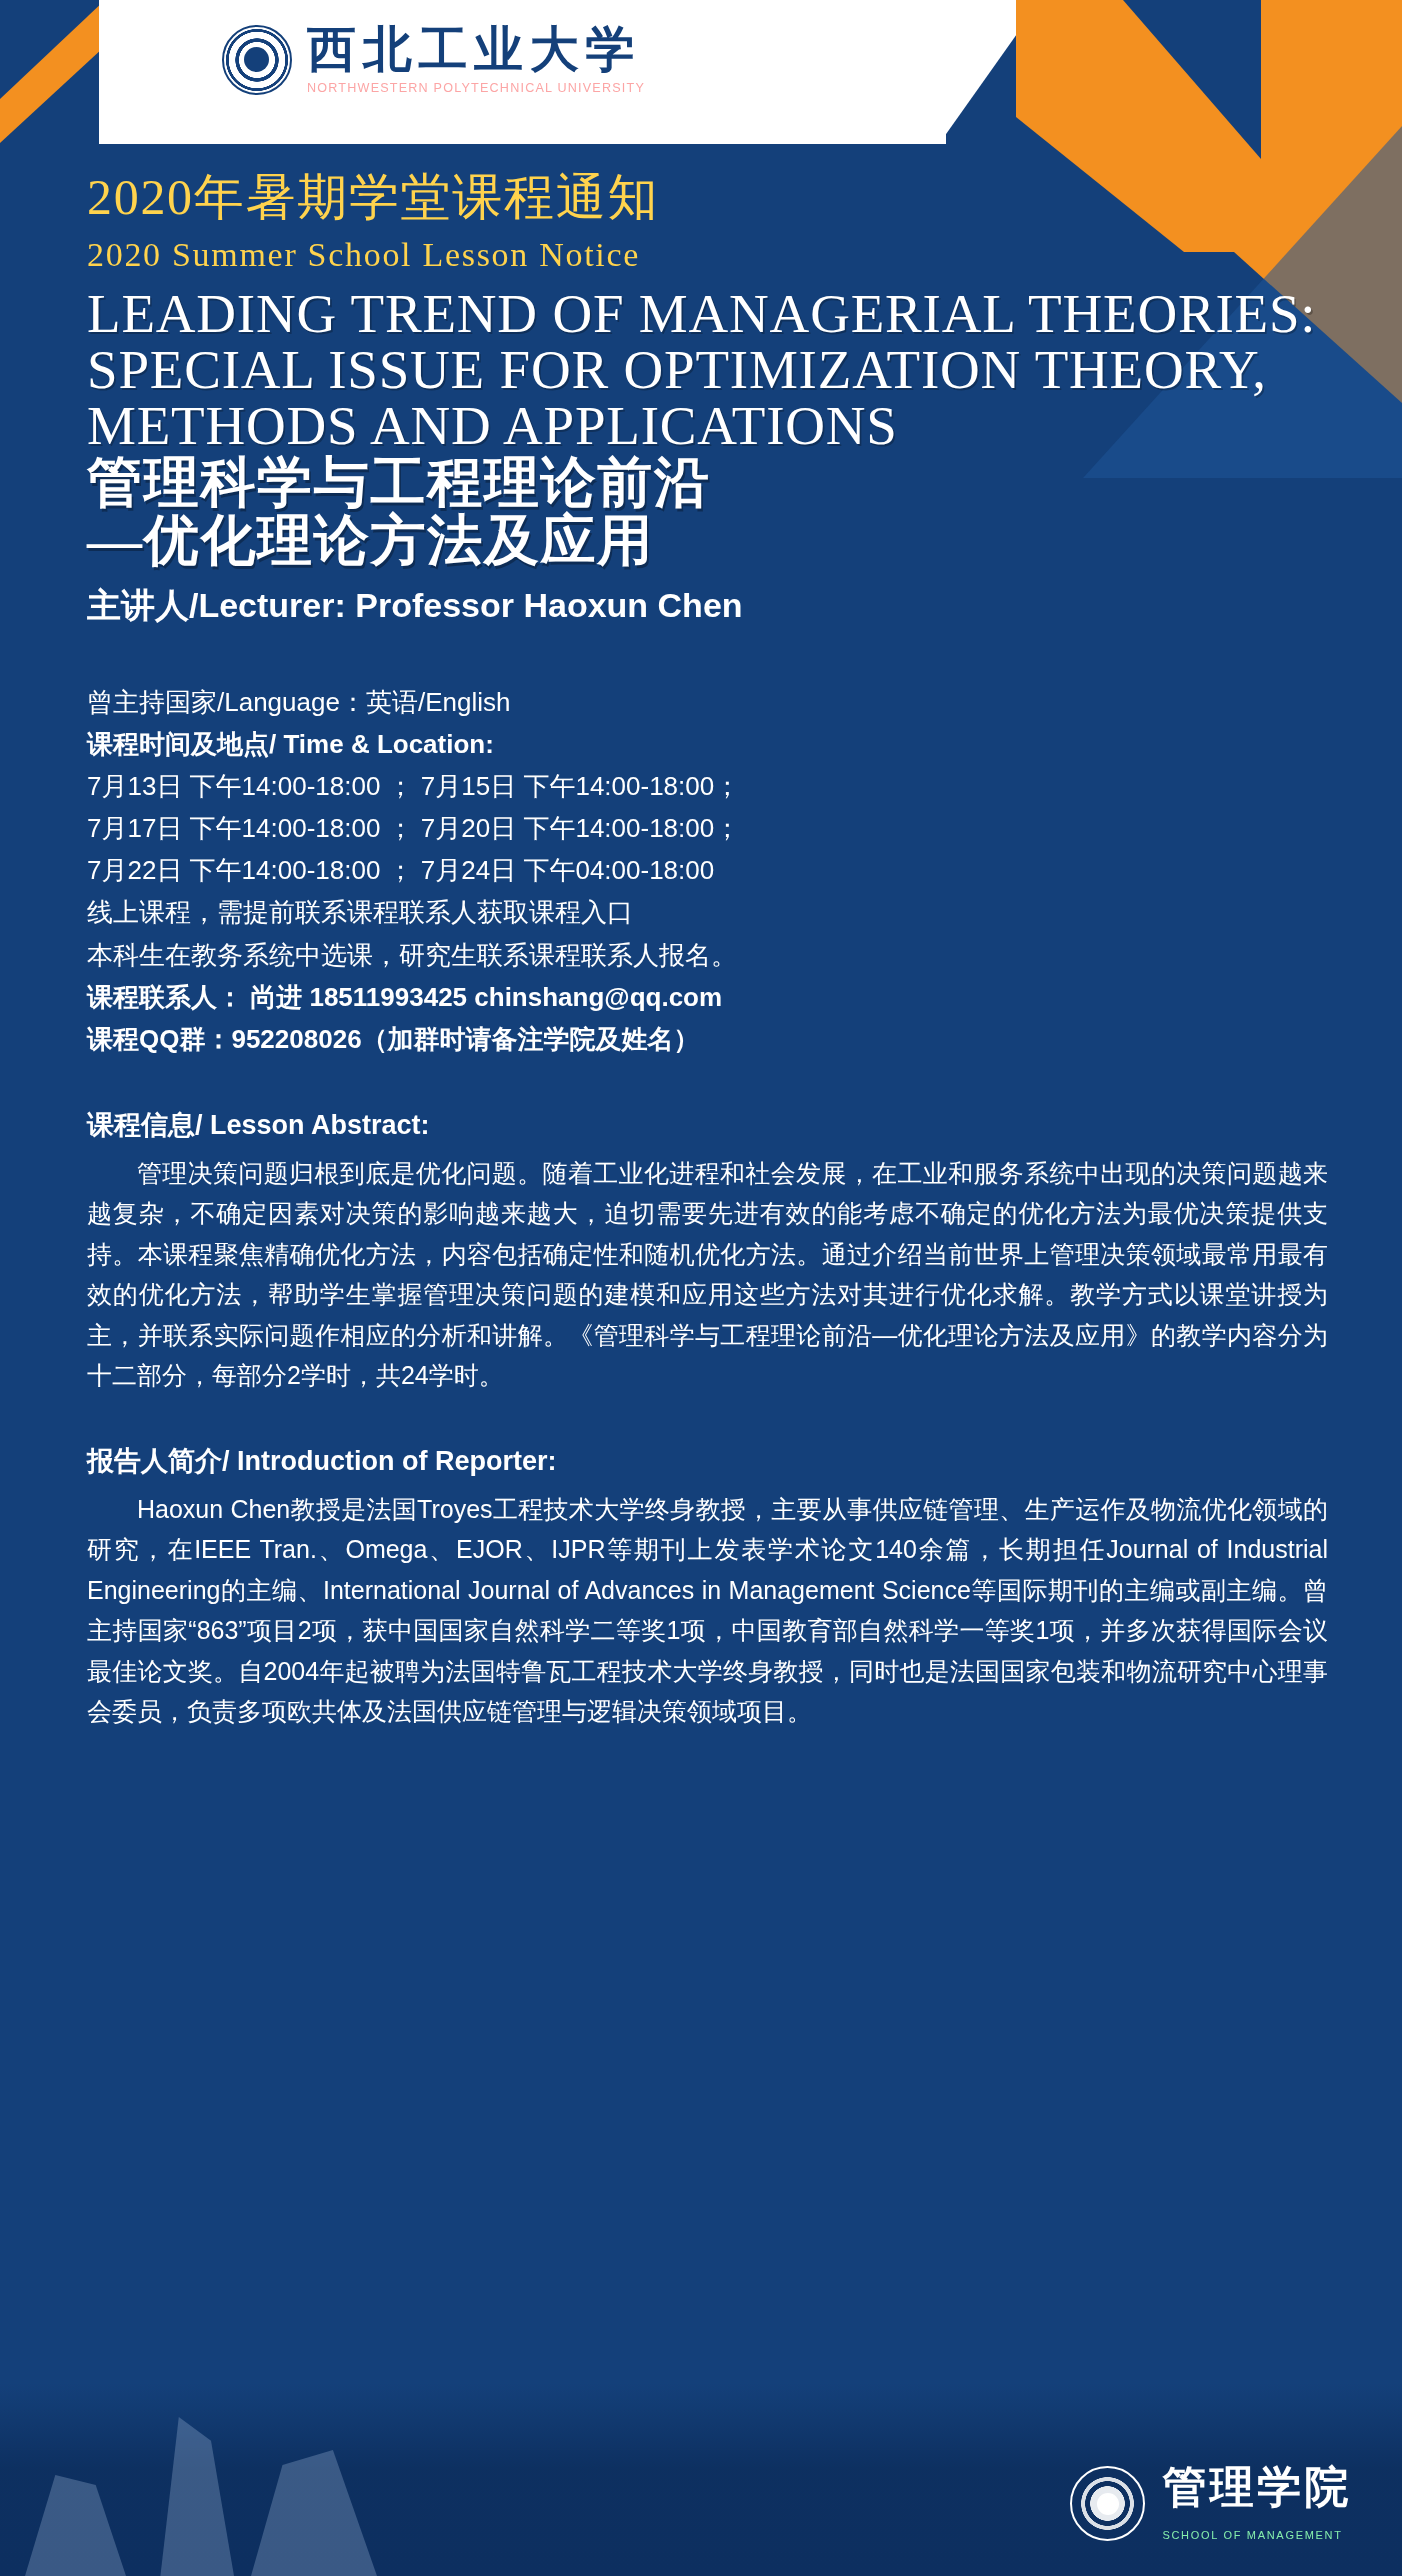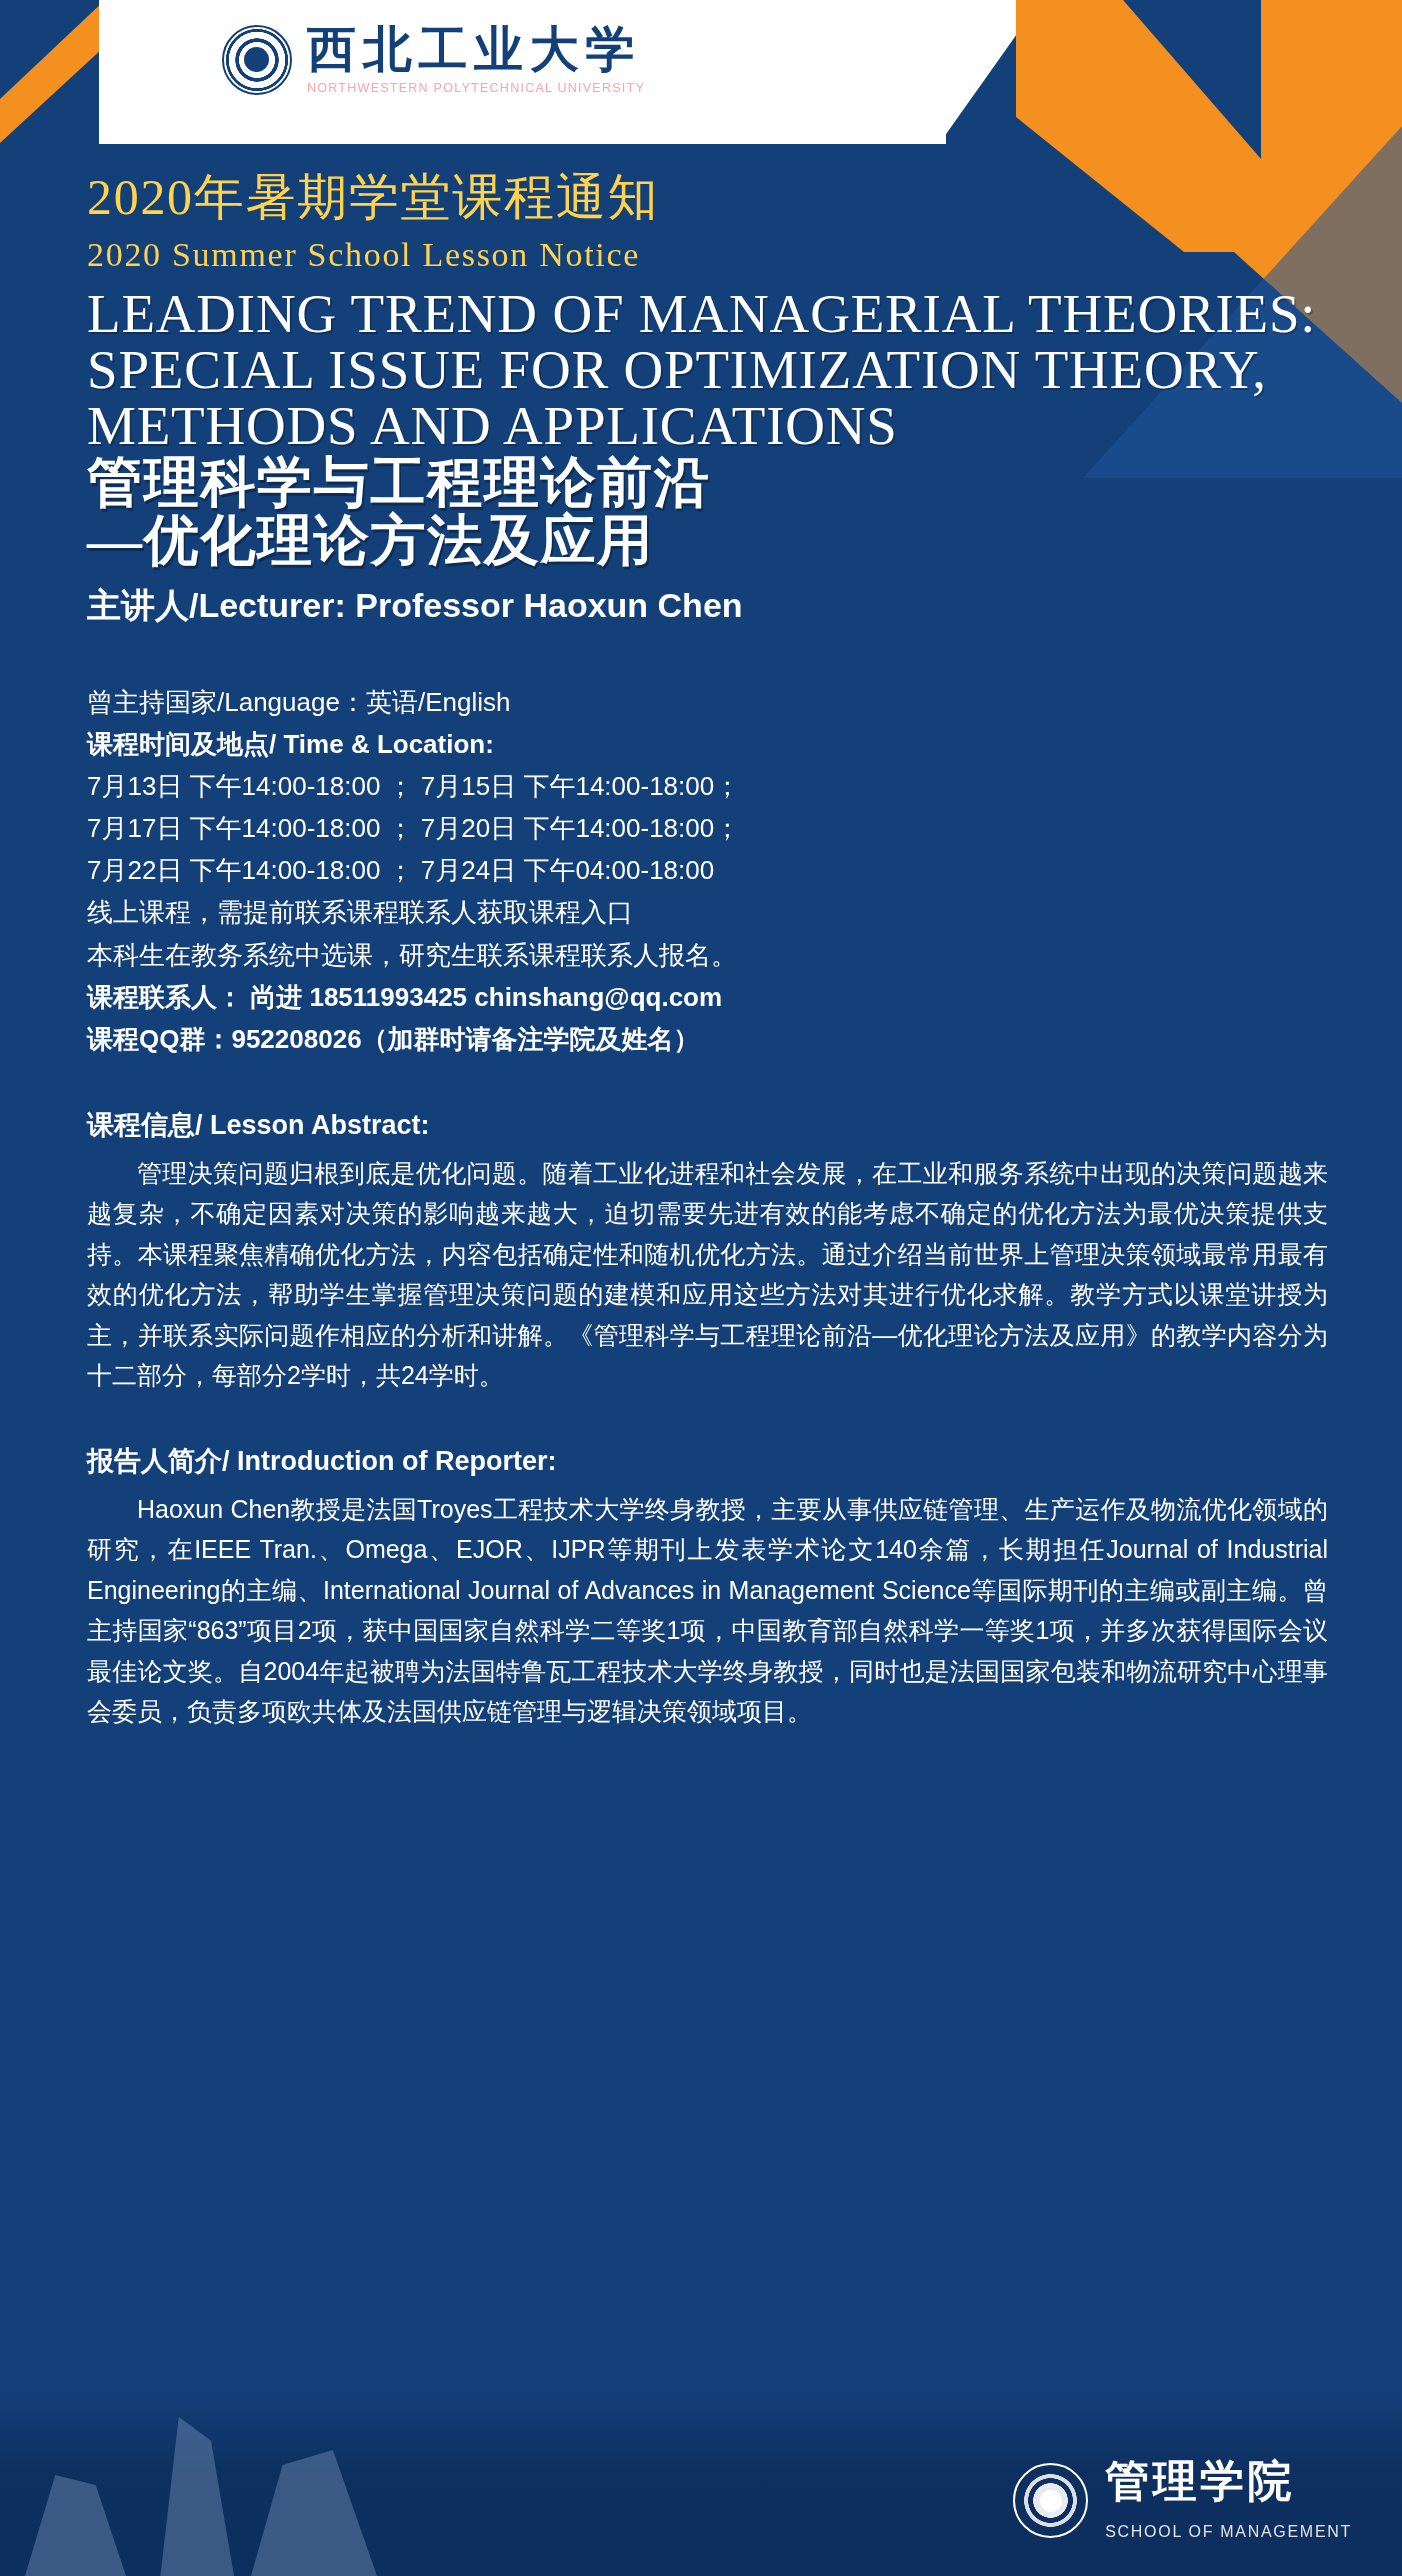--- a/index.html
+++ b/index.html
@@ -200,23 +200,23 @@
   }
   .school-cn {
     font-family: "Liberation Serif", serif;
     font-weight: bold;
     font-size: 44px;
     letter-spacing: 3.4px;
     color: #ffffff;
     line-height: 1;
   }
   .school-en {
-    font-size: 16px;
-    letter-spacing: 1.7px;
-    color: #e5e5e5;
+    font-size: 11px;
+    letter-spacing: 1.7px;
+    color: #86efac;
     margin-top: 19px;
   }
 </style>
 </head>
 <body>
 
 <div class="poster">
 
   <div class="shape tri-orange-left"></div>
   <div class="shape tri-navy-left"></div>

